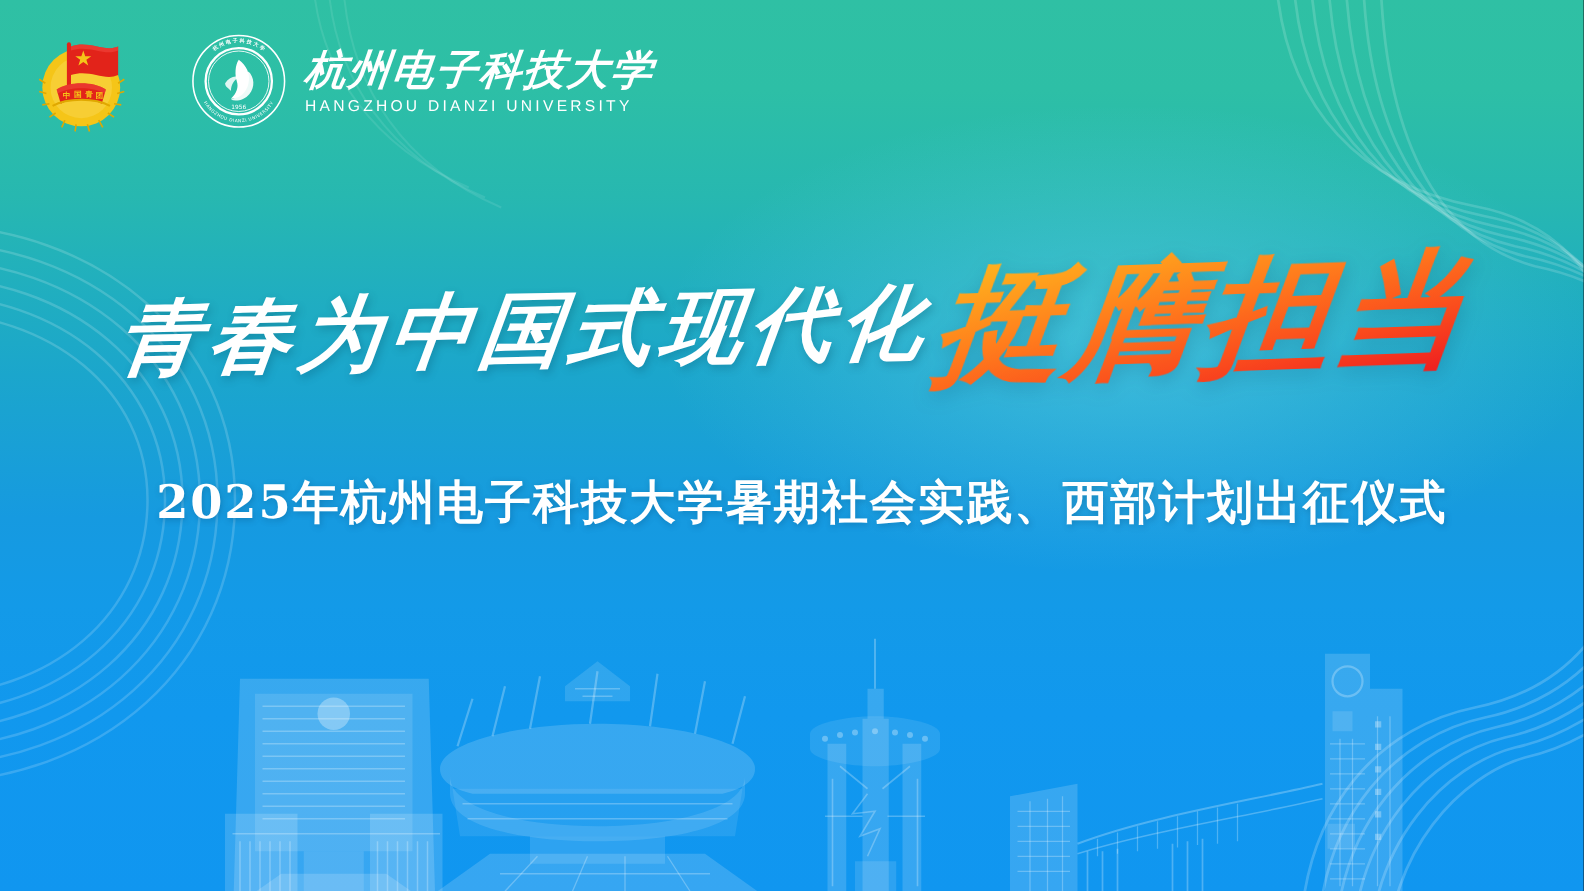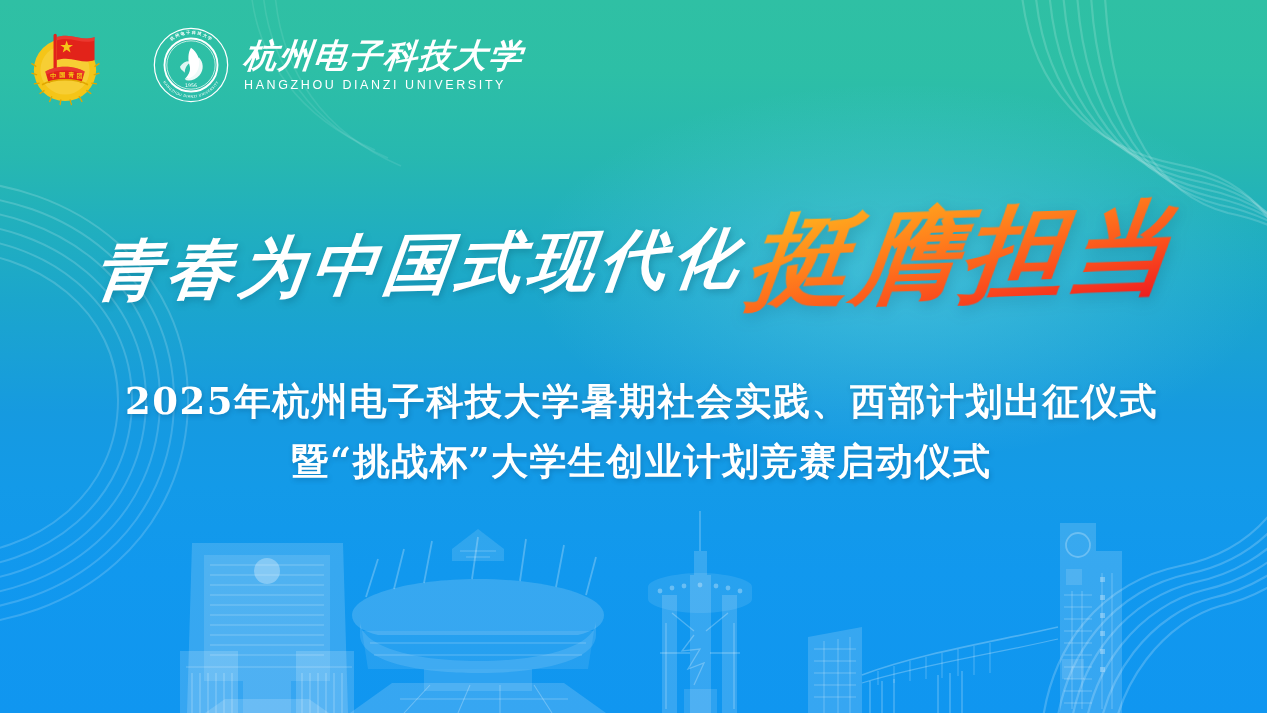--- a/index.html
+++ b/index.html
@@ -389,16 +389,15 @@
     </div>
   </div>
 
   <div class="hero">
     <span class="hero-white">青春为中国式现代化</span>
     <span class="hero-accent">挺膺担当</span>
   </div>
 
   <div class="subtitle">
     <div class="sub-line">2025年杭州电子科技大学暑期社会实践、西部计划出征仪式</div>
-    <div class="sub-line">暨“挑战杯”大学生创业计划竞赛启动仪式</div>
   </div>
 
 </div>
 
 </body></html>

